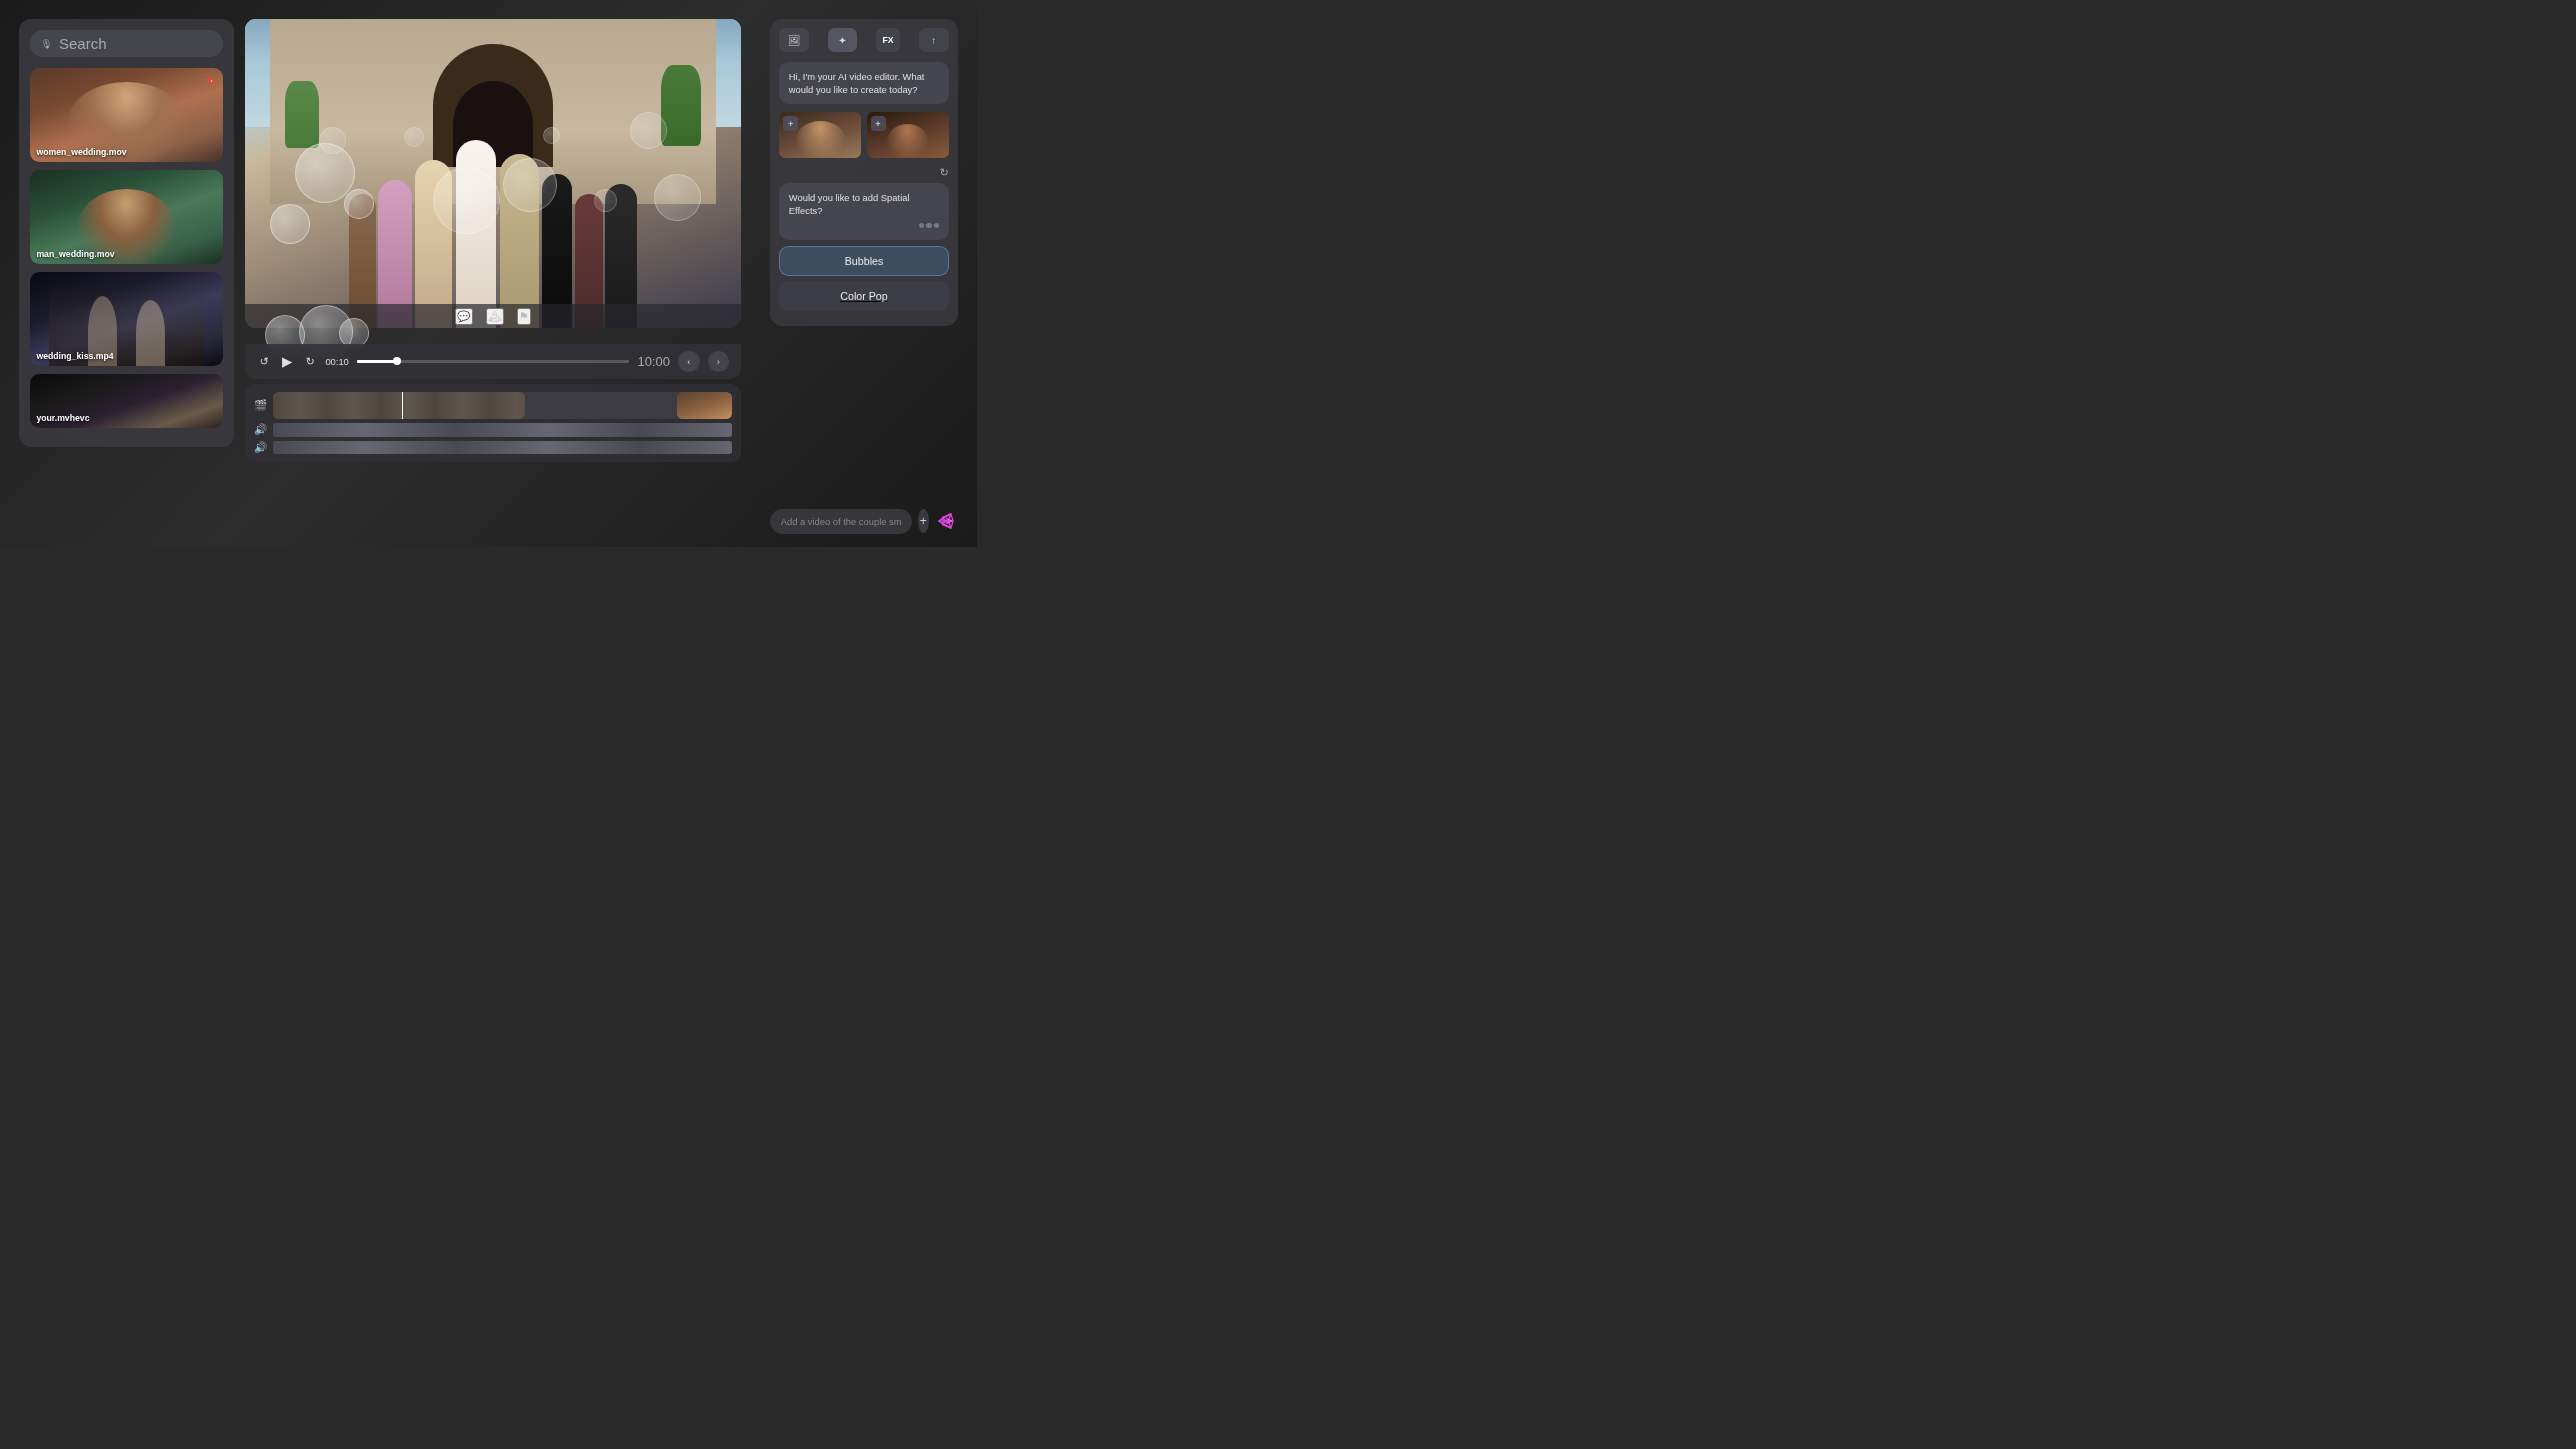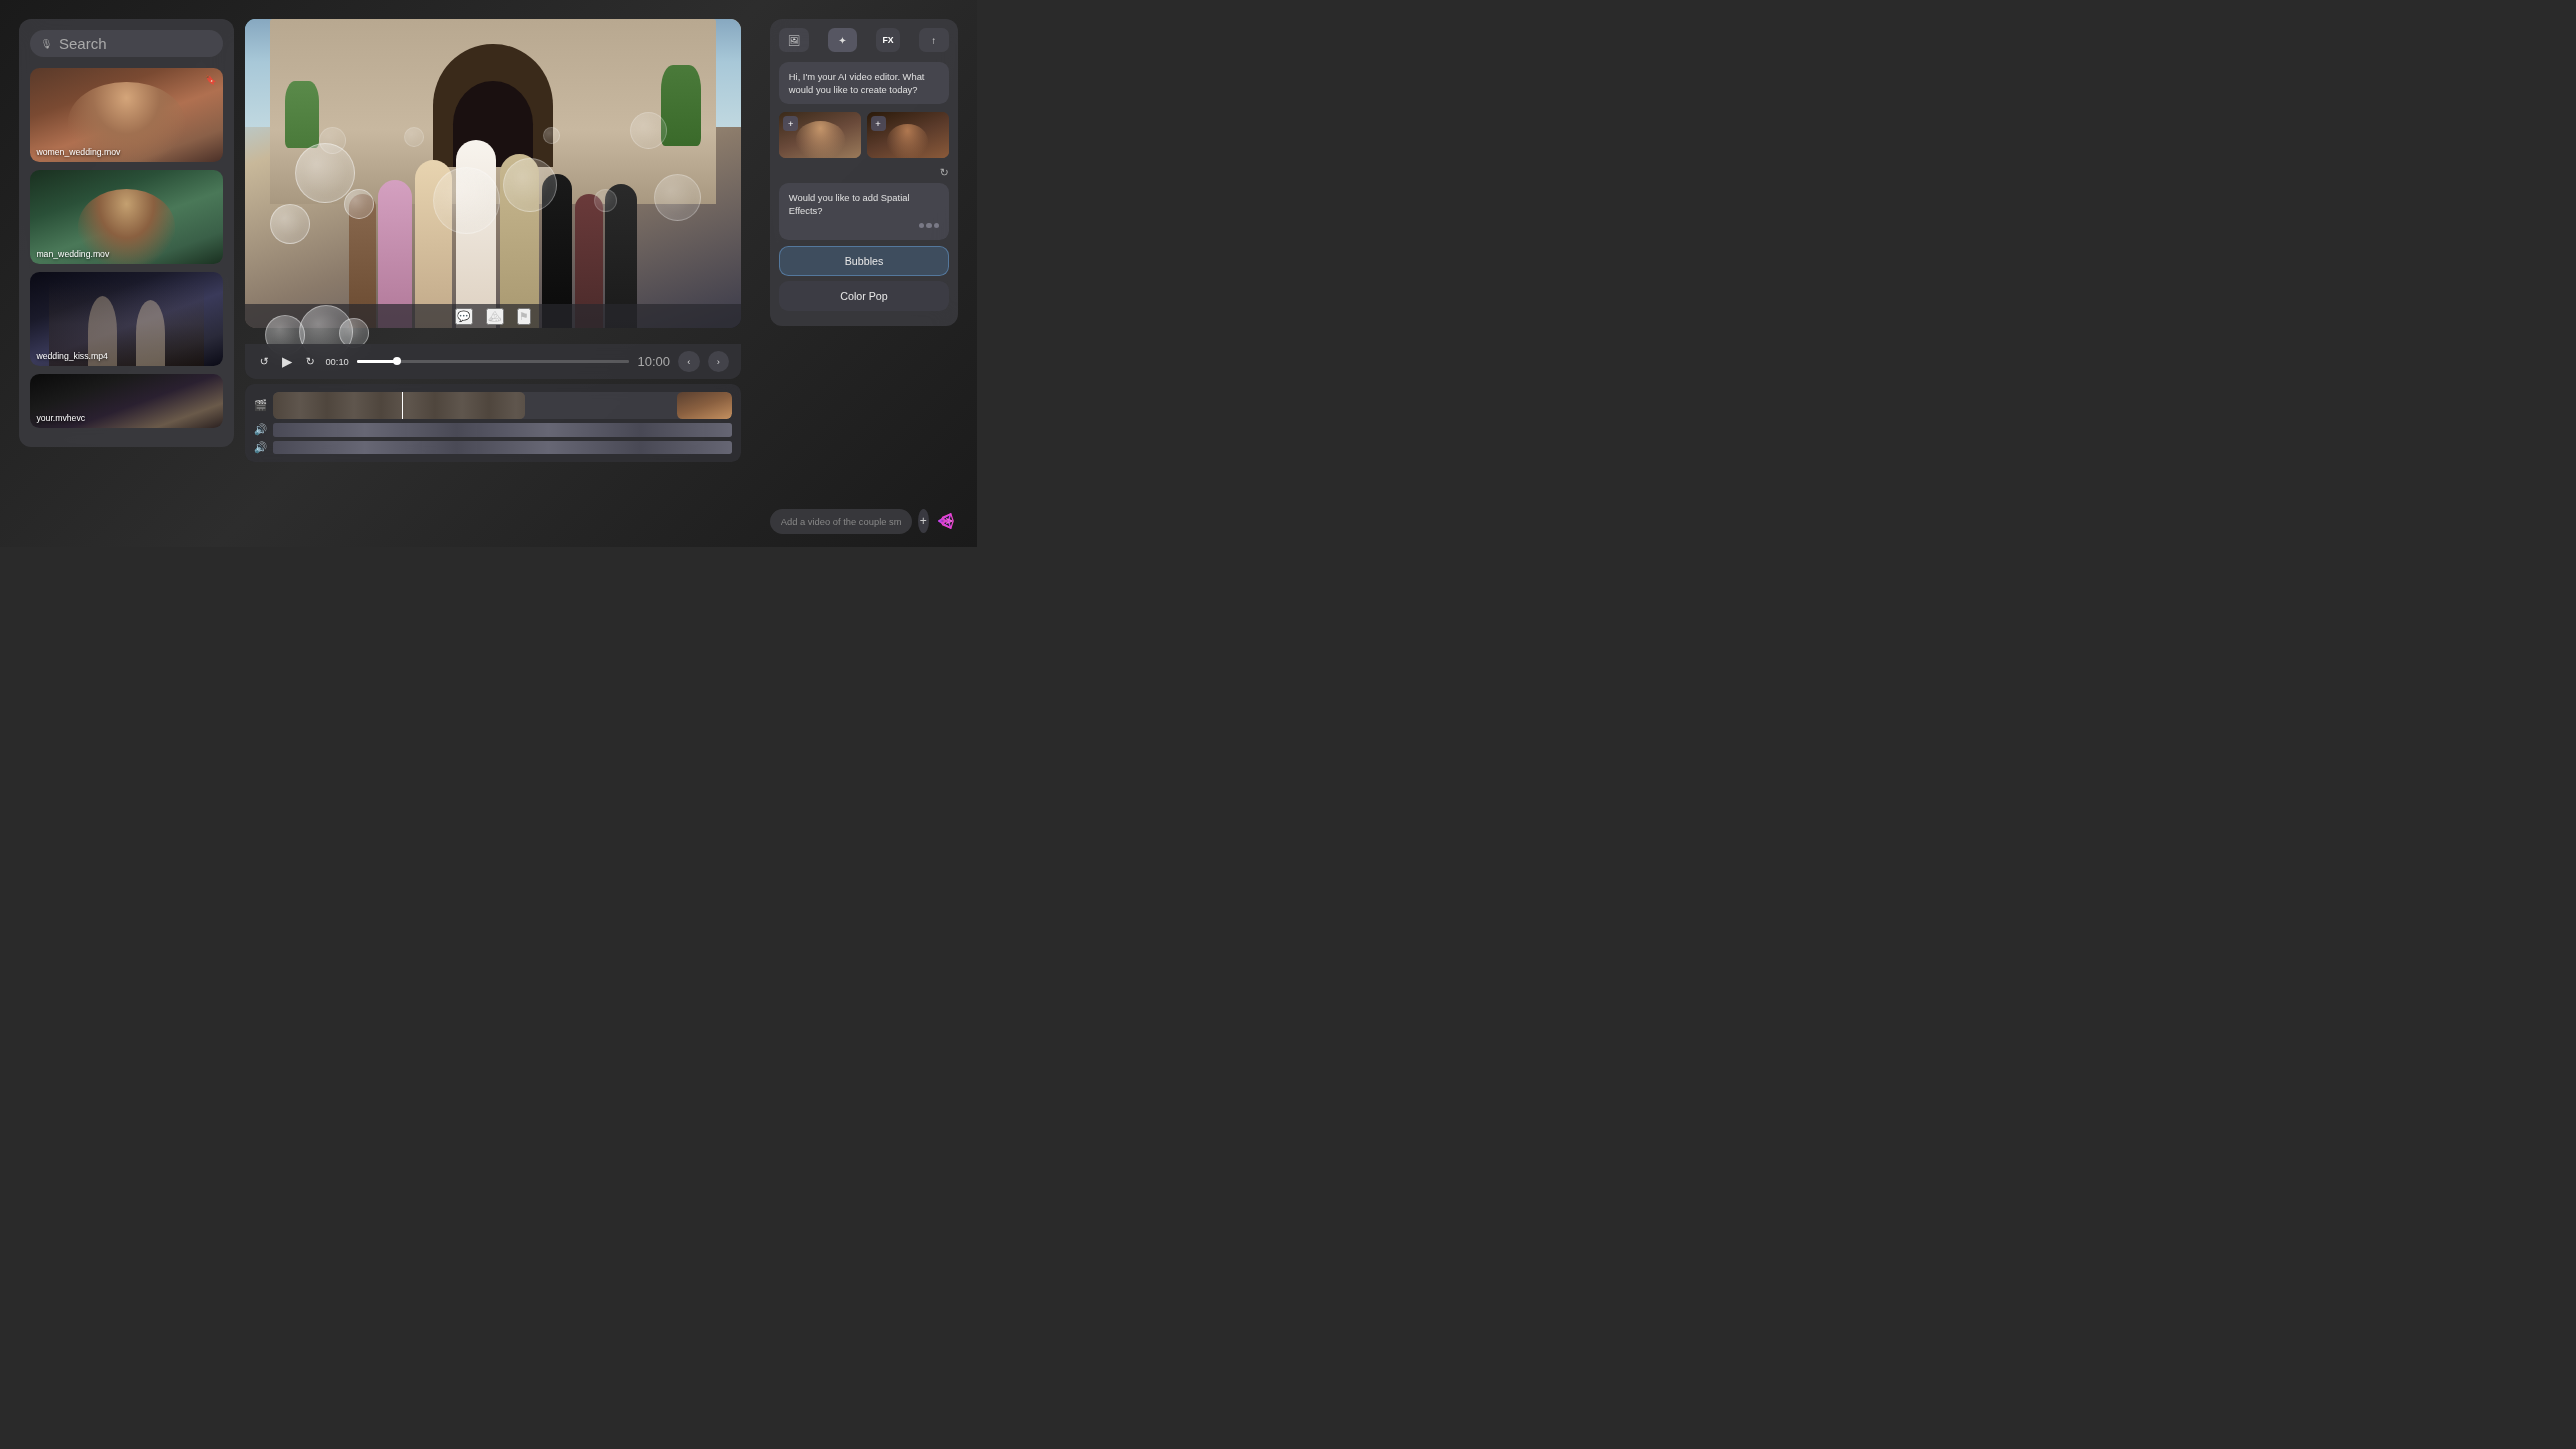--- a/index.html
+++ b/index.html
@@ -69,21 +69,21 @@
       background: #333;
       cursor: pointer;
     }
 
     .media-item .label {
       position: absolute;
       bottom: 5.4px;
       left: 6.7px;
       color: #fff;
       font-size: 8.7px;
-      font-weight: 400;
+      font-weight: 700;
       text-shadow: 0 0.7px 2.7px rgba(0,0,0,0.8);
     }
 
     .media-item .bookmark-icon {
       position: absolute;
       top: 5.4px;
       right: 6.7px;
       color: #fff;
       font-size: 9.4px;
       opacity: 0.8;
@@ -391,20 +391,21 @@
     }
 
     .effect-option.selected {
       background: rgba(70, 100, 130, 0.5);
       border: 1px solid rgba(100,150,200,0.6);
     }
 
     .effect-option.unselected {
       background: rgba(65, 65, 75, 0.6);
       border: 1px solid transparent;
+      text-decoration: underline;
     }
 
     .effect-option span {
       color: #e8e8e8;
       font-size: 10.7px;
       font-weight: 500;
     }
 
     .sparkle-dots {
       display: flex;

